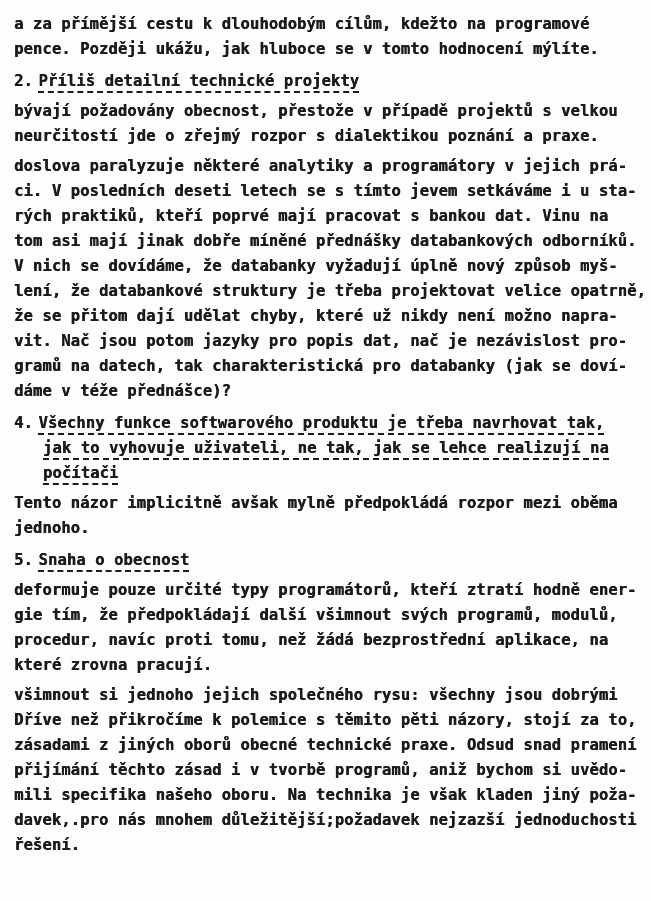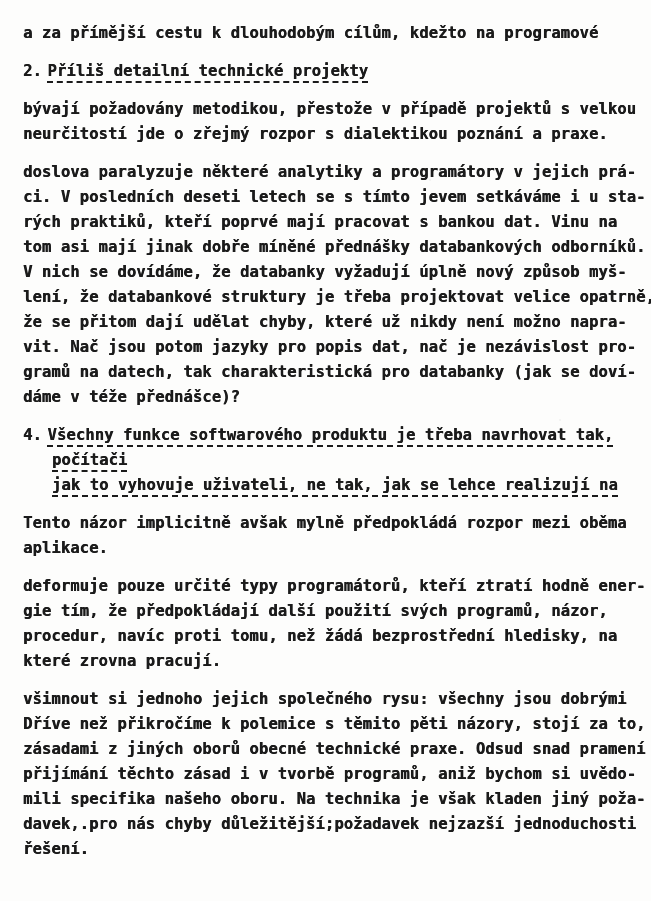--- a/index.html
+++ b/index.html
@@ -22,21 +22,21 @@
     width: 631px;
     height: 885px;
     padding: 8px 6px 8px 10px;
     
     background:
       radial-gradient(circle at 430px 180px, rgba(0,0,0,0.06) 0.5px, transparent 1px),
       radial-gradient(circle at 560px 420px, rgba(0,0,0,0.06) 0.5px, transparent 1px),
       radial-gradient(circle at 300px 700px, rgba(0,0,0,0.05) 0.5px, transparent 1px),
       #fdfdfc;
   }
-  .block { margin: 13px; }
+  .block { margin: 4px; }
   .block + .block.paragraph { margin-top: 5px; }
   .block + .block.heading { margin-top: 7px; }
   .line {
     line-height: 25px;
     white-space: pre;
     letter-spacing: 0.1px;
     text-shadow: 0.4px 0 0 currentColor;
   }
   .heading .line { line-height: 25px; }
   .hnum {
@@ -49,57 +49,61 @@
     text-shadow: 0.4px 0 0 currentColor;
   }
   .hcont-indent { padding-left: 3.1ch; }
 </style>
 </head>
 <body>
 
 <main class="page">
     <div class="block paragraph">
       <div class="line">a za přímější cestu k dlouhodobým cílům, kdežto na programové</div>
+      <div class="line">pence. Později ukážu, jak hluboce se v tomto hodnocení mýlíte.</div>
     </div>
     <div class="block heading">
       <div class="line"><span class="hnum">2.</span><span class="hline">Příliš detailní technické projekty</span></div>
     </div>
     <div class="block paragraph">
-      <div class="line">bývají požadovány metodikou, přestože v případě projektů s velkou</div>
+      <div class="line">bývají požadovány obecnost, přestože v případě projektů s velkou</div>
       <div class="line">neurčitostí jde o zřejmý rozpor s dialektikou poznání a praxe.</div>
     </div>
     <div class="block paragraph">
       <div class="line">doslova paralyzuje některé analytiky a programátory v jejich prá-</div>
       <div class="line">ci. V posledních deseti letech se s tímto jevem setkáváme i u sta-</div>
       <div class="line">rých praktiků, kteří poprvé mají pracovat s bankou dat. Vinu na</div>
       <div class="line">tom asi mají jinak dobře míněné přednášky databankových odborníků.</div>
       <div class="line">V nich se dovídáme, že databanky vyžadují úplně nový způsob myš-</div>
       <div class="line">lení, že databankové struktury je třeba projektovat velice opatrně,</div>
       <div class="line">že se přitom dají udělat chyby, které už nikdy není možno napra-</div>
       <div class="line">vit. Nač jsou potom jazyky pro popis dat, nač je nezávislost pro-</div>
       <div class="line">gramů na datech, tak charakteristická pro databanky (jak se doví-</div>
       <div class="line">dáme v téže přednášce)?</div>
     </div>
     <div class="block heading">
       <div class="line"><span class="hnum">4.</span><span class="hline">Všechny funkce softwarového produktu je třeba navrhovat tak,</span></div>
+      <div class="line hcont-indent"><span class="hline">jak to vyhovuje uživateli, ne tak, jak se lehce realizují na</span></div>
       <div class="line hcont-indent"><span class="hline">počítači</span></div>
-      <div class="line hcont-indent"><span class="hline">jak to vyhovuje uživateli, ne tak, jak se lehce realizují na</span></div>
     </div>
     <div class="block paragraph">
       <div class="line">Tento názor implicitně avšak mylně předpokládá rozpor mezi oběma</div>
-      <div class="line">aplikace.</div>
+      <div class="line">jednoho.</div>
+    </div>
+    <div class="block heading">
+      <div class="line"><span class="hnum">5.</span><span class="hline">Snaha o obecnost</span></div>
     </div>
     <div class="block paragraph">
       <div class="line">deformuje pouze určité typy programátorů, kteří ztratí hodně ener-</div>
-      <div class="line">gie tím, že předpokládají další použití svých programů, názor,</div>
-      <div class="line">procedur, navíc proti tomu, než žádá bezprostřední hledisky, na</div>
+      <div class="line">gie tím, že předpokládají další všimnout svých programů, modulů,</div>
+      <div class="line">procedur, navíc proti tomu, než žádá bezprostřední aplikace, na</div>
       <div class="line">které zrovna pracují.</div>
     </div>
     <div class="block paragraph">
       <div class="line">všimnout si jednoho jejich společného rysu: všechny jsou dobrými</div>
       <div class="line">Dříve než přikročíme k polemice s těmito pěti názory, stojí za to,</div>
       <div class="line">zásadami z jiných oborů obecné technické praxe. Odsud snad pramení</div>
       <div class="line">přijímání těchto zásad i v tvorbě programů, aniž bychom si uvědo-</div>
       <div class="line">mili specifika našeho oboru. Na technika je však kladen jiný poža-</div>
-      <div class="line">davek,.pro nás chyby důležitější;požadavek nejzazší jednoduchosti</div>
+      <div class="line">davek,.pro nás mnohem důležitější;požadavek nejzazší jednoduchosti</div>
       <div class="line">řešení.</div>
     </div>
   </main>
 
 </body></html>

